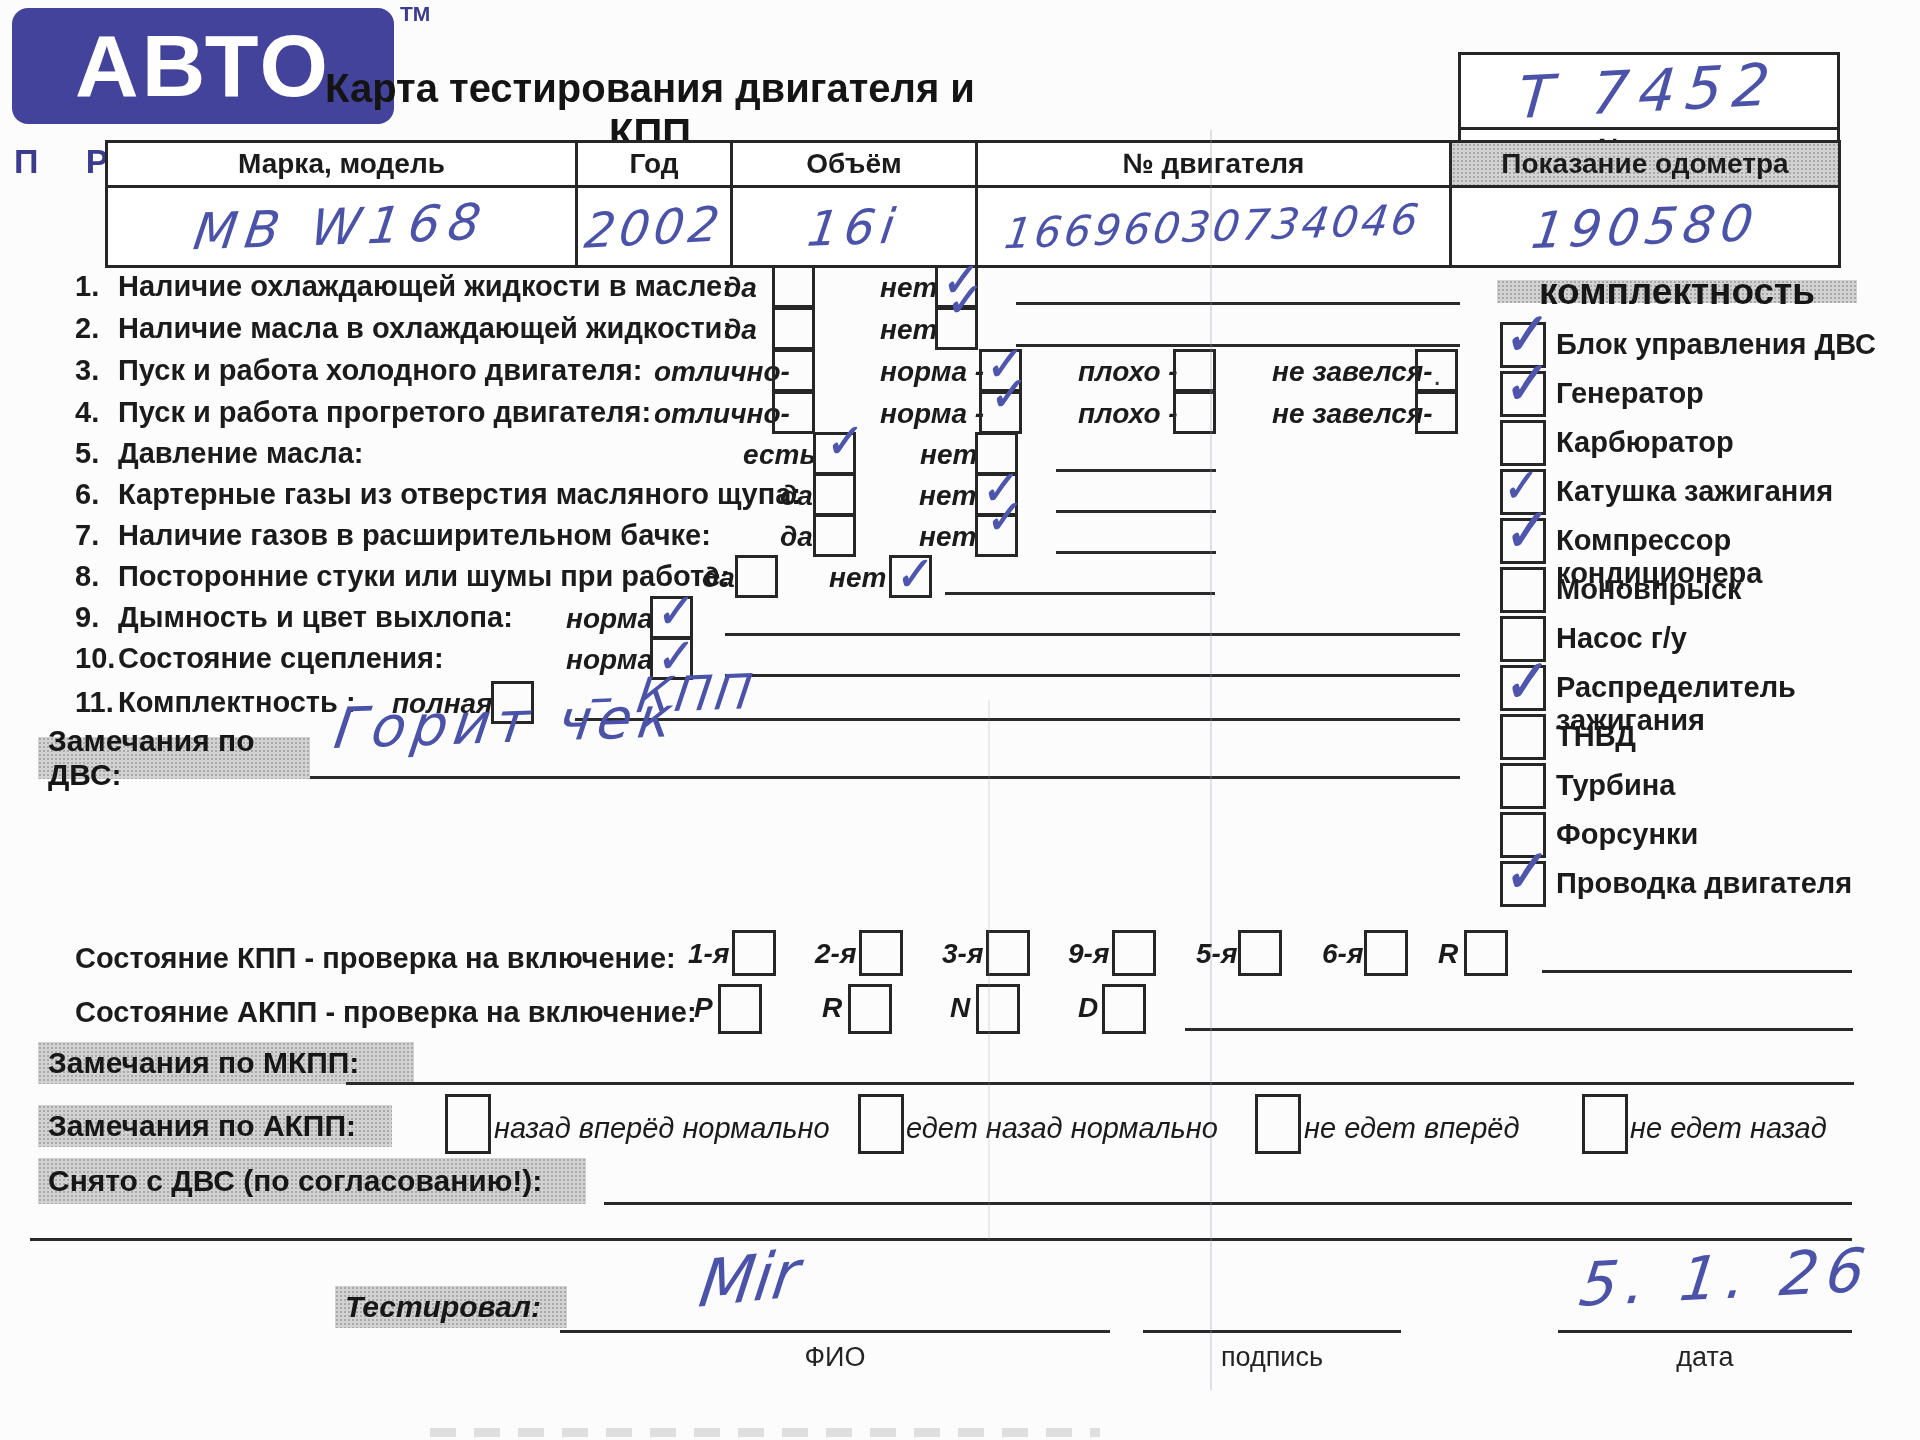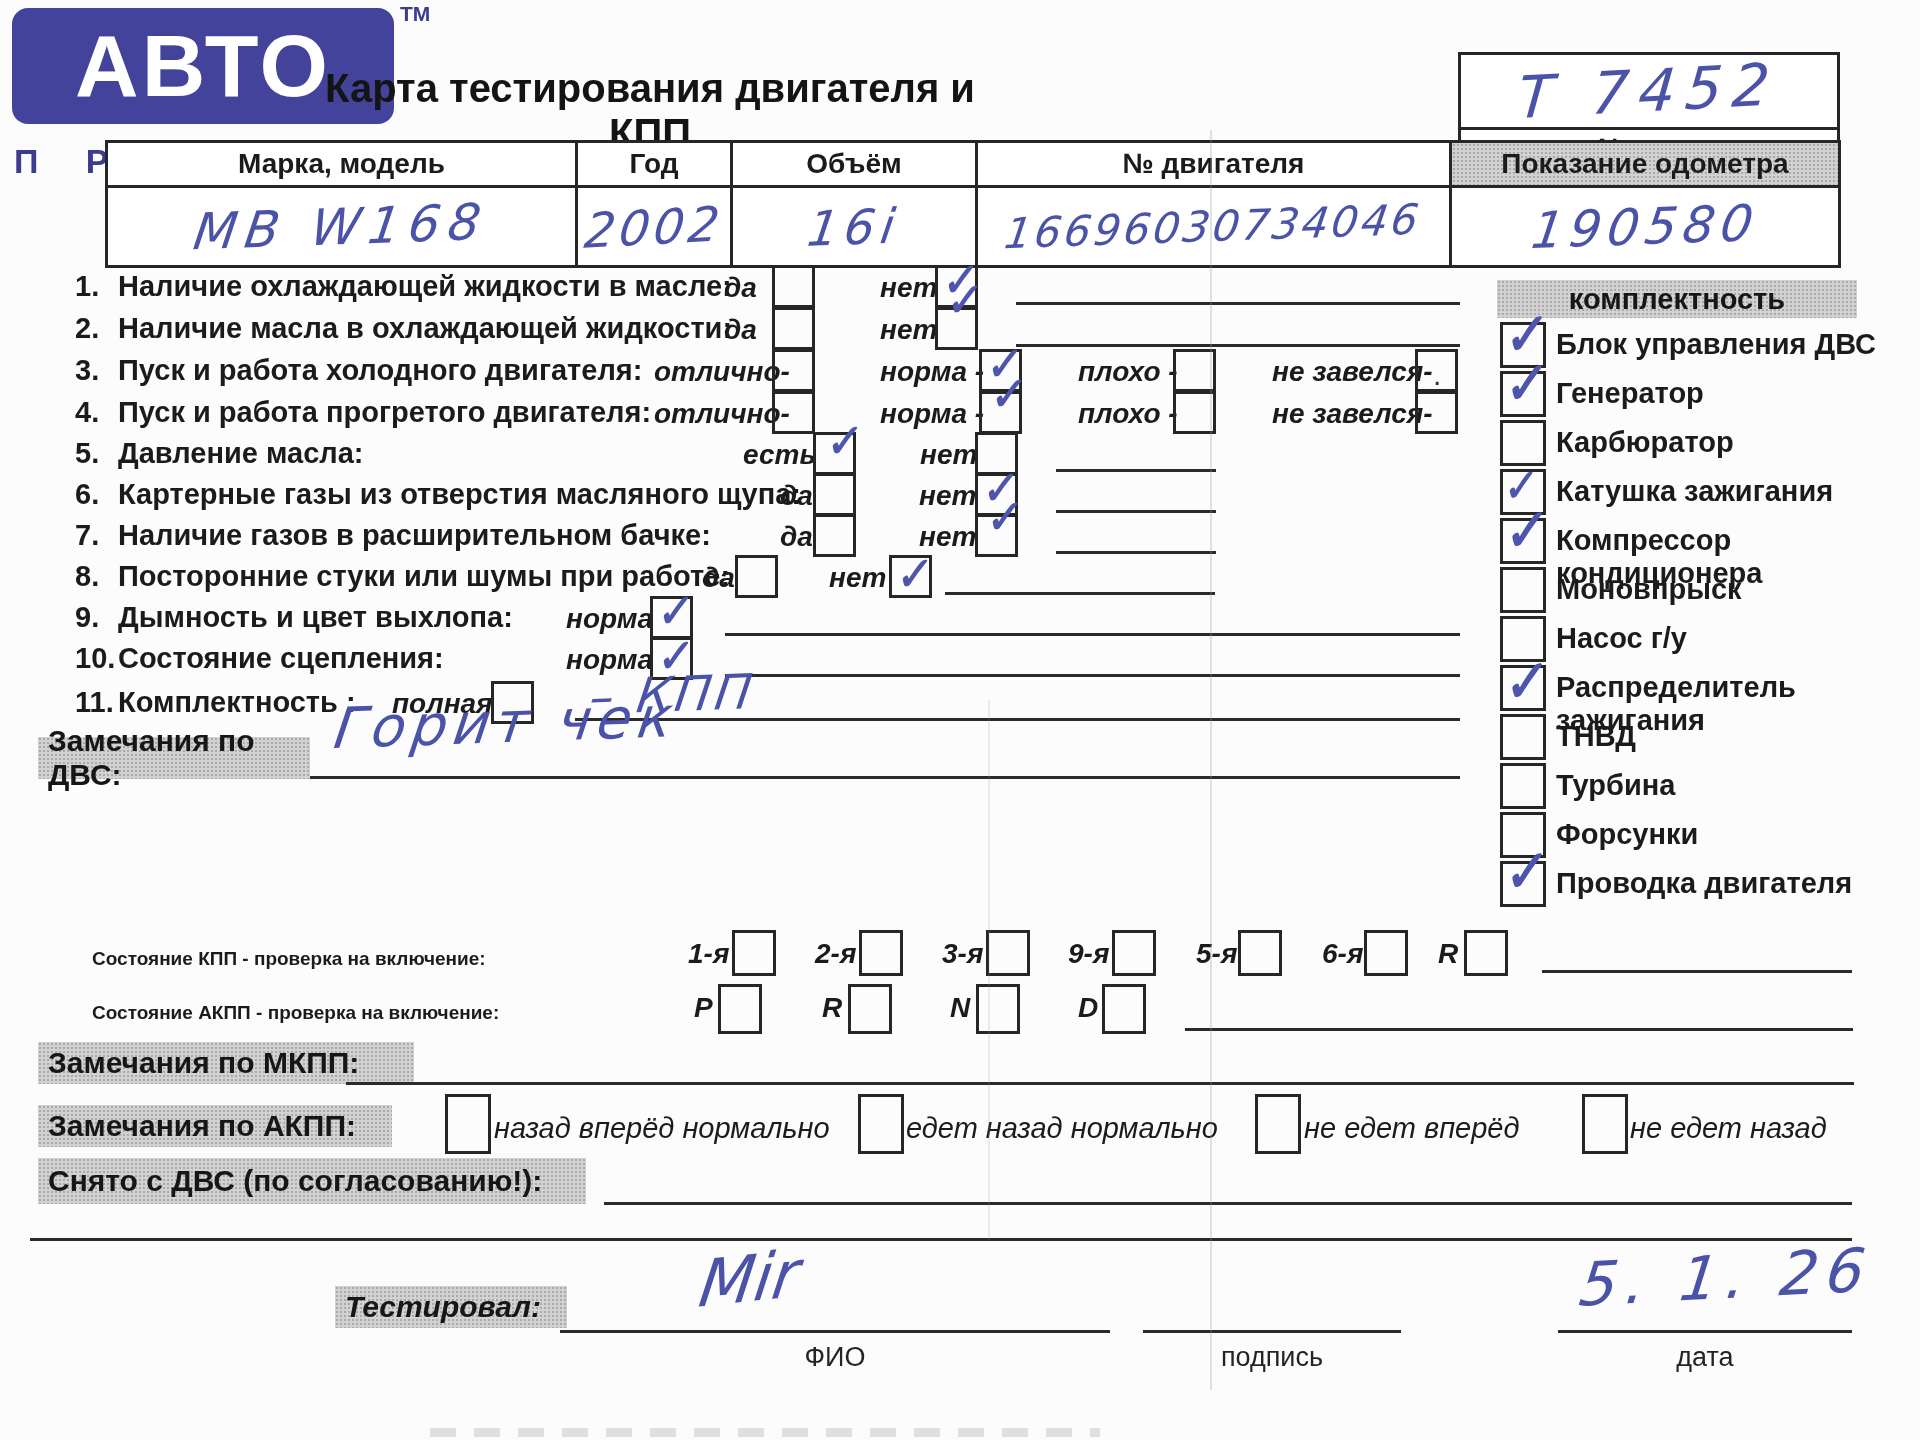--- a/index.html
+++ b/index.html
@@ -41,29 +41,29 @@
   .clabel{position:absolute;left:118px;top:4px;font-weight:bold;font-size:29px;}
   .opt{position:absolute;top:6px;font-style:italic;font-weight:bold;font-size:28px;}
   .cb{position:absolute;top:-1px;width:37px;height:37px;border:3px solid #262626;background:transparent;}
   .cline{position:absolute;top:36px;height:0;border-bottom:3px solid #2a2a2a;}
   .chk{position:absolute;left:2px;top:-8px;font-size:42px;line-height:1;color:#4d55ad;
        font-weight:bold;font-style:italic;transform:rotate(-8deg);}
   .chk-high{top:-30px;left:6px;}
   .chk-top{top:-20px;left:6px;}
   .dotmark{position:absolute;left:15px;top:6px;font-size:30px;color:#33333a;}
   
-  .comp-head{left:1497px;top:280px;width:360px;height:38px;justify-content:center;font-size:29px;}
+  .comp-head{left:1497px;top:280px;width:360px;height:23px;justify-content:center;font-size:37px;}
   .citem{position:absolute;left:1500px;width:420px;height:42px;}
   .cb2{position:absolute;left:0;top:0;width:40px;height:40px;border:3px solid #262626;}
   .citem-lbl{position:absolute;left:56px;top:6px;font-weight:bold;font-size:29px;}
   .chk2{position:absolute;left:-2px;top:-16px;font-size:52px;line-height:1;color:#4d55ad;
         font-weight:bold;font-style:italic;transform:rotate(-10deg);}
   
   .grow{position:absolute;left:0;width:1860px;height:48px;}
-  .glabel{position:absolute;left:75px;top:18px;font-weight:bold;font-size:19px;margin-left:17px;}
+  .glabel{position:absolute;left:75px;top:12px;font-weight:bold;font-size:29px;}
   .gear{position:absolute;top:8px;font-style:italic;font-weight:bold;font-size:28px;}
   .gcb{position:absolute;top:0;width:38px;height:44px;border:3px solid #262626;}
   
   .rline{position:absolute;height:0;border-bottom:3px solid #2a2a2a;}
   .akpp-opt{position:absolute;font-style:italic;font-size:29px;color:#1b1b1b;}
   .akpp-cb{position:absolute;width:40px;height:54px;border:3px solid #262626;}
   
   .flabel{position:absolute;font-size:27px;color:#242424;}
   .scan-v{position:absolute;width:2px;background:rgba(150,150,165,0.28);}
   .scan-b{position:absolute;left:430px;top:1428px;width:670px;height:9px;opacity:.65;

